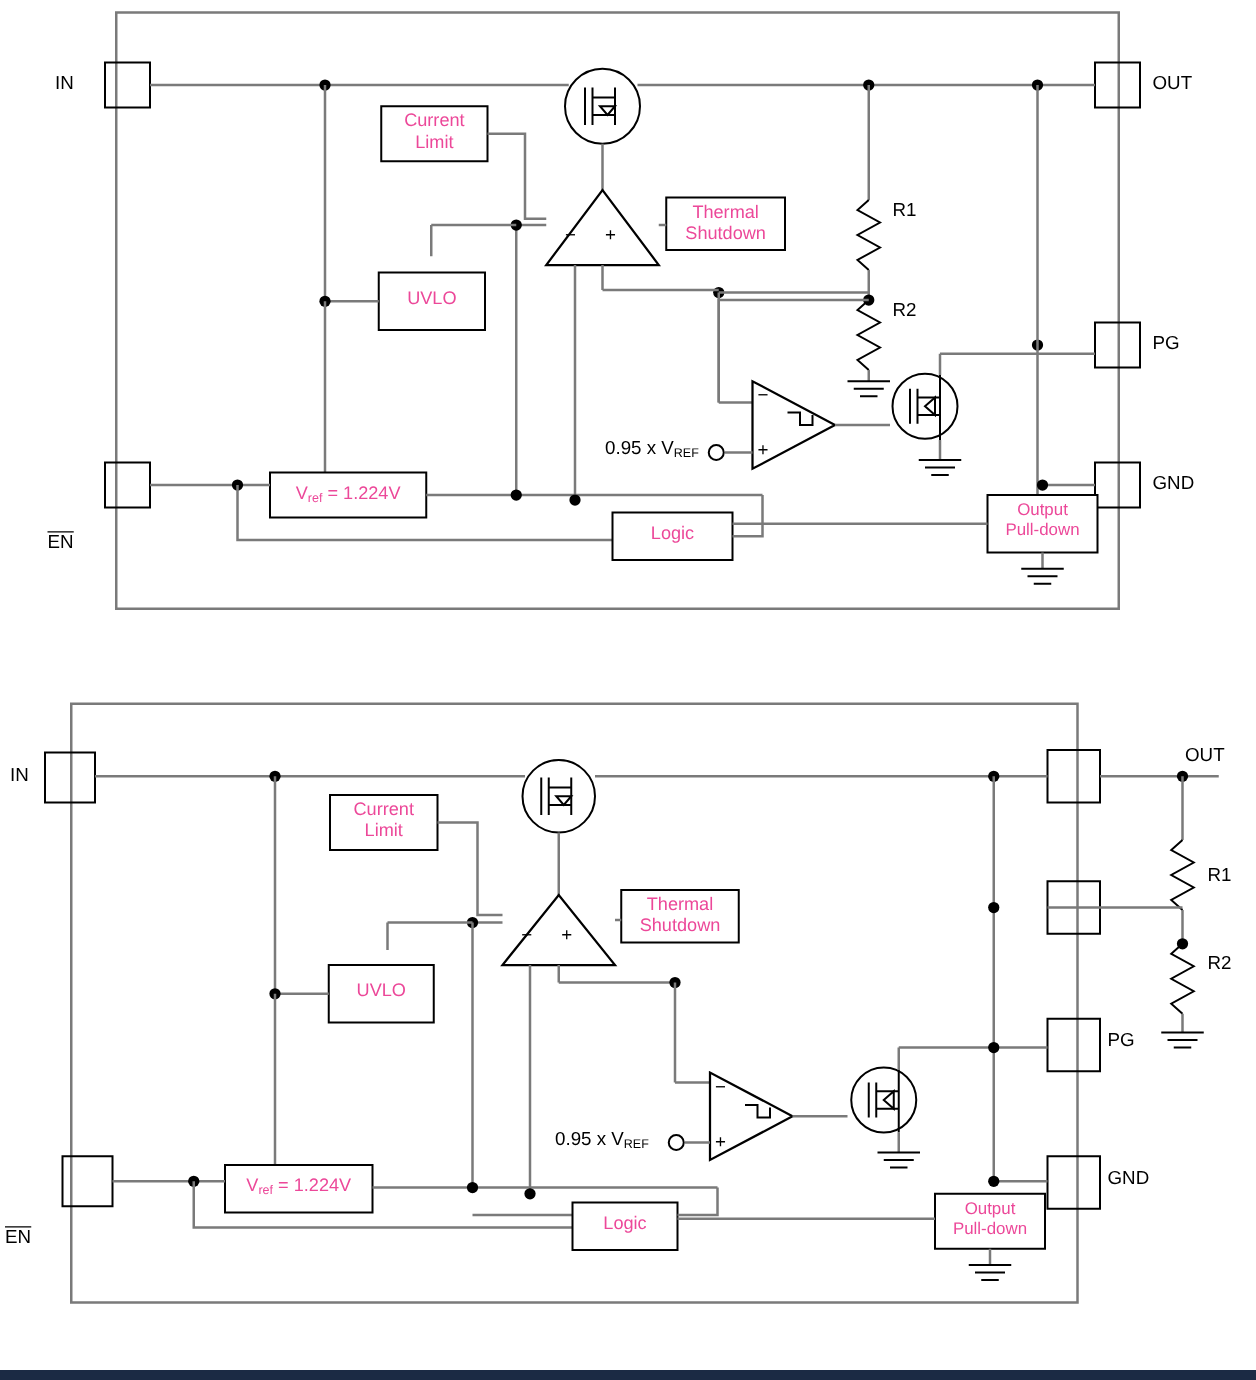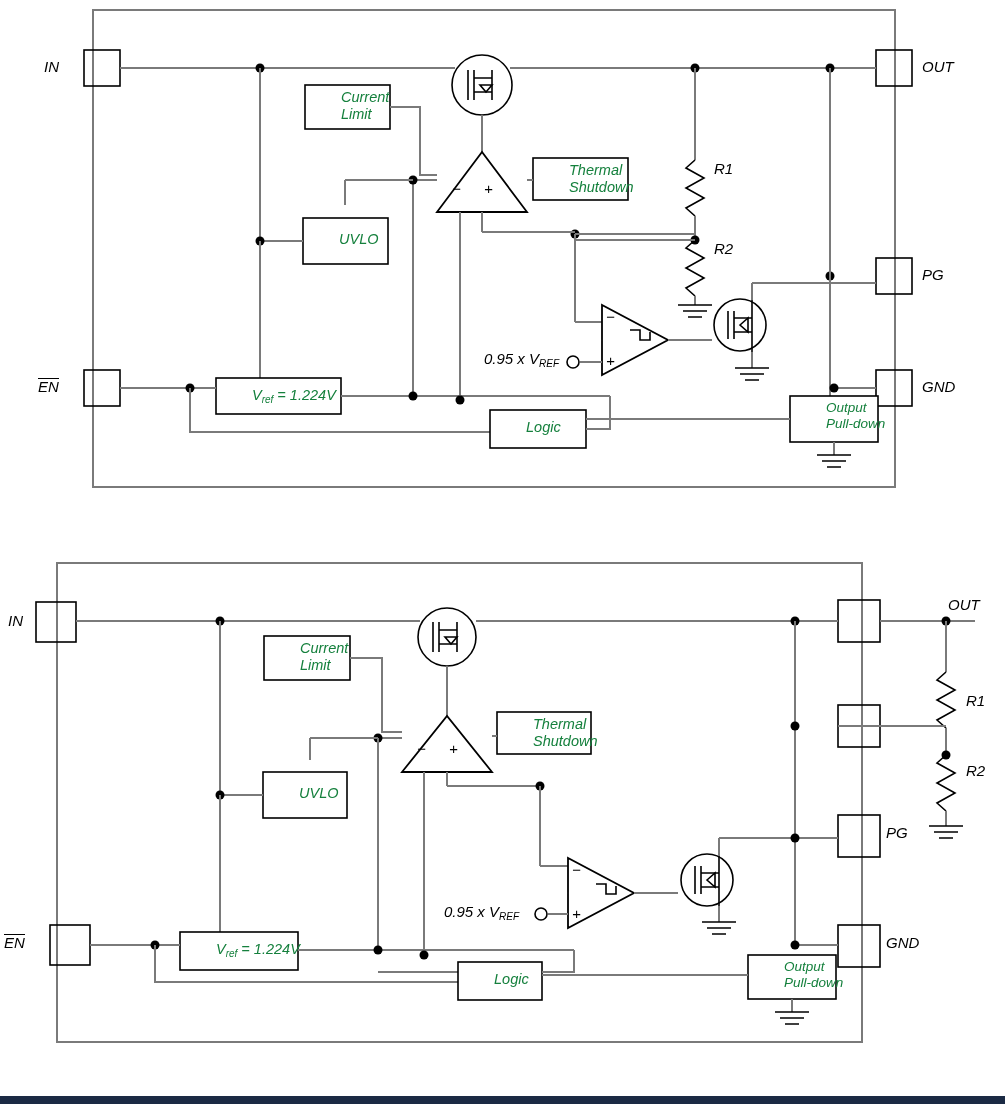--- a/index.html
+++ b/index.html
@@ -1,25 +1,25 @@
 <!DOCTYPE html>
 <html><head>
 <meta charset="utf-8">
 <style>
   html,body{margin:0;padding:0;background:#ffffff;}
   body{width:1005px;height:1104px;font-family:"Liberation Sans",sans-serif;color:#000;position:relative;overflow:hidden;}
-  .canvas{position:relative;width:1005px;height:1104px;font-style:italic;}
+  .canvas{position:relative;width:1005px;height:1104px;}
   svg.diagram{position:absolute;left:0;top:0;width:1005px;height:1104px;}
   .caption{position:absolute;text-align:center;font-weight:bold;font-size:21px;color:#000;}
   .cap-fixed{left:0;top:506px;width:1005px;}
   .cap-adj{left:0;top:1058px;width:1005px;}
   .lbl{position:absolute;font-size:15px;color:#000;white-space:nowrap;}
-  .lbl-box{position:absolute;font-size:14.5px;color:#15803d;line-height:1.15;padding-left:36px;}
+  .lbl-box{position:absolute;font-size:14.5px;color:#ec4899;text-align:center;line-height:1.15;}
   .sub{font-size:10px;vertical-align:-0.25em;}
-  .ovl{position:absolute;font-size:15px;}
+  .ovl{position:absolute;font-size:15px;margin-top:47px;}
   .overline{border-top:1.5px solid #000;padding-top:0px;display:inline-block;line-height:1.05;}
   .bottombar{position:absolute;left:0;top:1096px;width:1005px;height:8px;background:#1b2a44;}
 </style>
 </head>
 <body>
 
 <div class="canvas">
 
   <svg class="diagram" viewBox="0 0 1005 1104">
     <defs>

